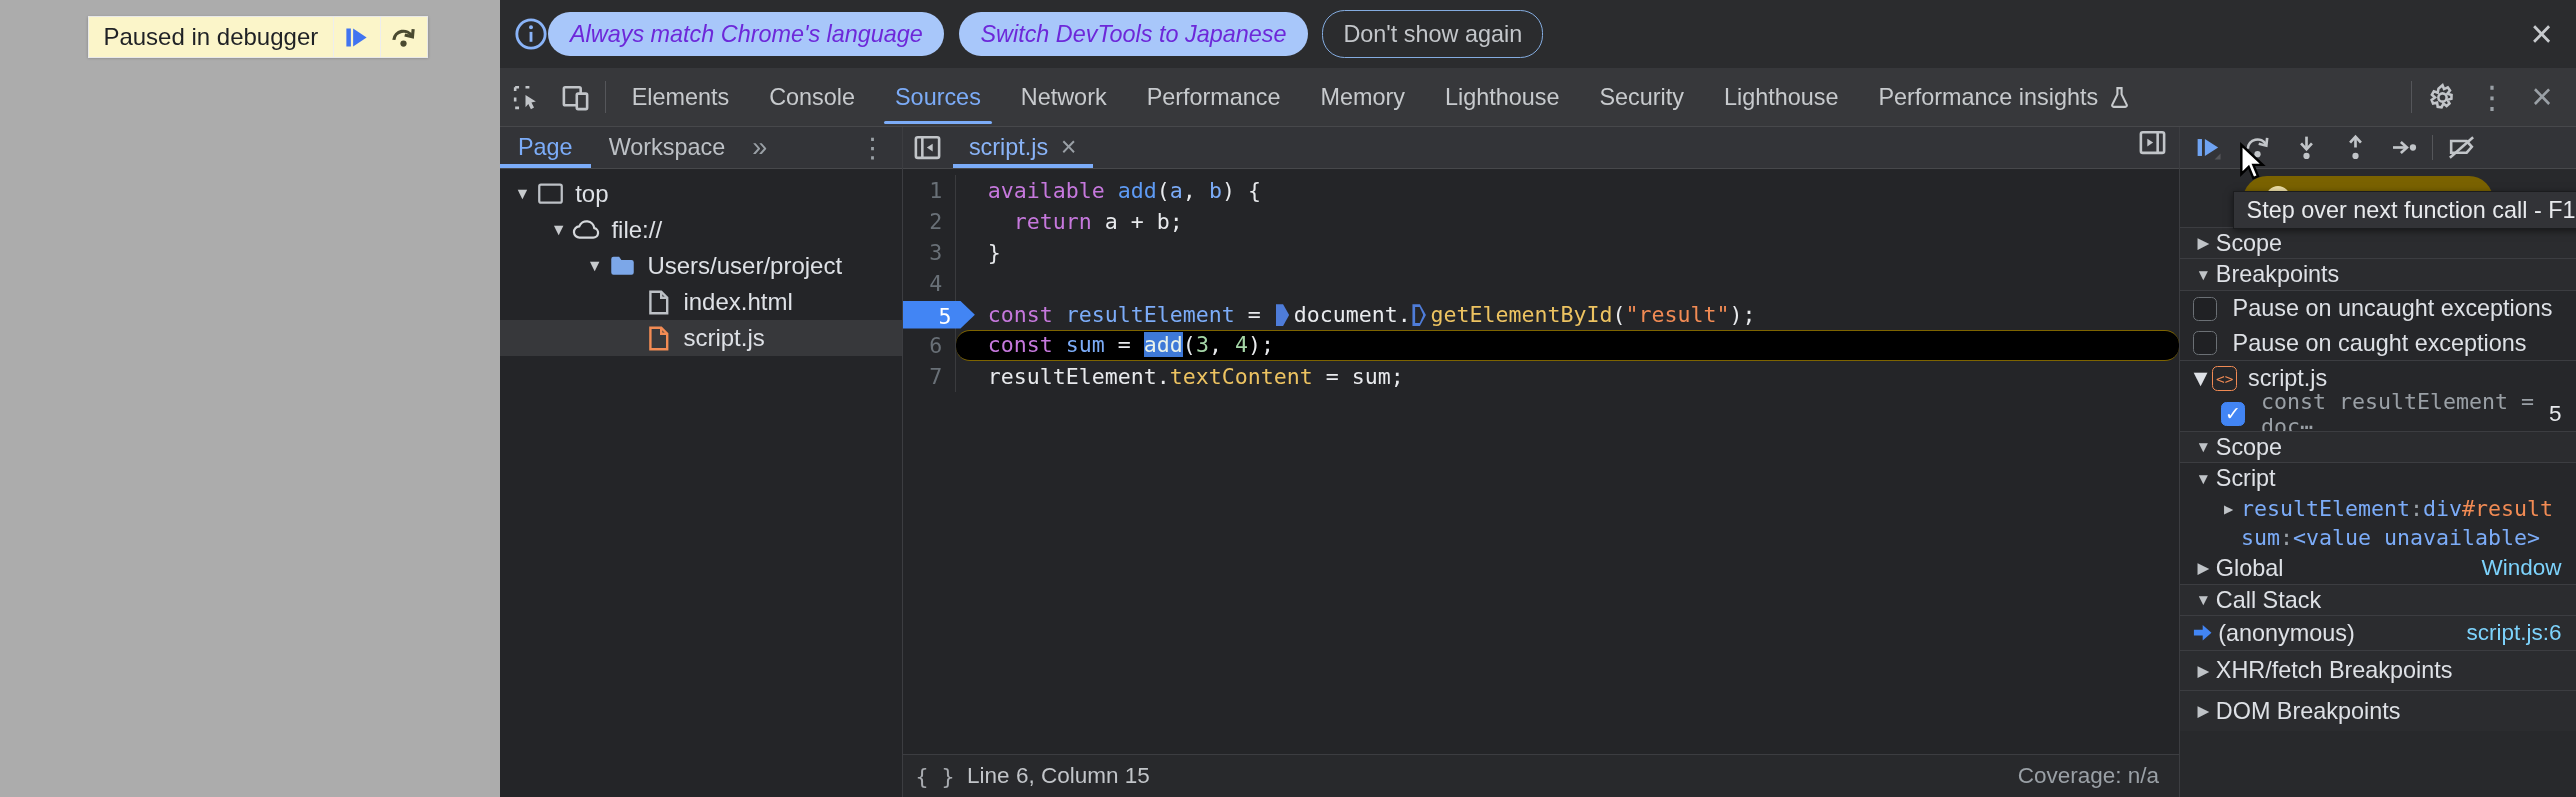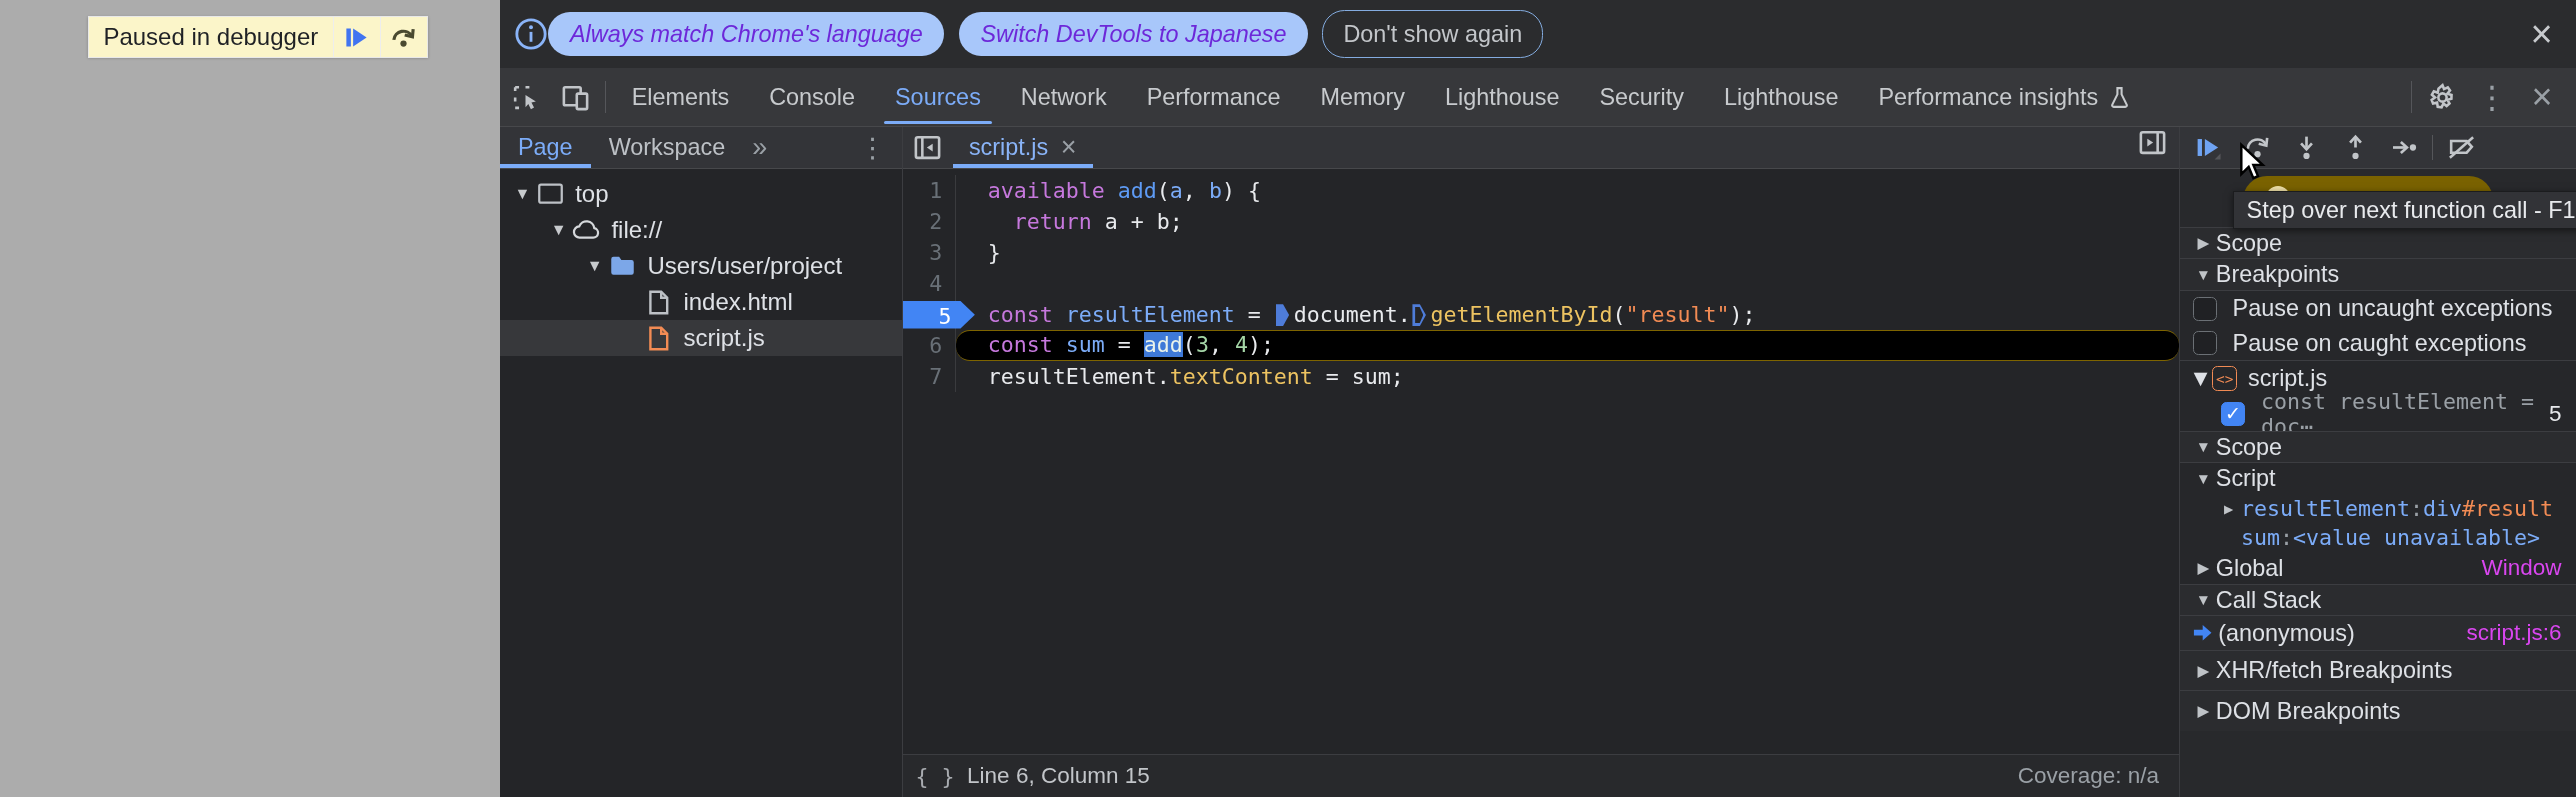--- a/index.html
+++ b/index.html
@@ -97,21 +97,21 @@
   .js-icon { width:25px; height:25px; border:1.8px solid #F28B54; border-radius:5.4px; color:#F28B54; font-size:14.4px;
     display:flex; align-items:center; justify-content:center; margin-right:10.8px; font-family:"DejaVu Sans Mono",monospace; }
   .bp-item { height:35px; padding-left:41px; background:#26272A; }
   .bp-snippet { color:#9AA0A6; font-size:21.6px; font-family:"DejaVu Sans Mono",monospace; }
   .bp-line-no { margin-left:auto; margin-right:14.4px; color:#E8EAED; font-size:22.5px; }
   .scope-sub { height:31px; padding-left:10.8px; background:#26272A; }
   .scope-var { height:29px; padding-left:36px; background:#26272A; font-family:"DejaVu Sans Mono",monospace; font-size:21.6px; }
   .scope-var .tri, .scope-sub .tri, .plain-row .tri { width:25px; font-size:15.3px; color:#BFC3C7; text-align:center; flex:0 0 auto; }
   .v-name { color:#7CACF8; } .v-punct { color:#9AA0A6; } .v-tag { color:#7CACF8; } .v-id { color:#F28B54; } .v-unavail { color:#7CACF8; }
   .plain-row { height:32px; padding-left:10.8px; background:#26272A; }
-  .row-right { margin-left:auto; margin-right:14.4px; color:#d946ef; font-size:22.5px; }
+  .row-right { margin-left:auto; margin-right:14.4px; color:#7dd3fc; font-size:22.5px; }
   .frame-row { height:35px; padding-left:7.2px; background:#2B2C2F; }
   .frame-arrow { width:31px; color:#4285F4; display:flex; justify-content:center; flex:0 0 auto; }
 
   
   .tooltip { position:absolute; left:2233px; top:191px; height:38px; width:361px; background:#323337; border:0.9px solid #1B1C1E;
     box-shadow:0 1.8px 7.2px rgba(0,0,0,.5); color:#E8EAED; font-size:23.4px; display:flex; align-items:center; padding:0 12.6px; white-space:nowrap; overflow:hidden; z-index:50; }
   .cursor { position:absolute; left:2236px; top:142px; z-index:60; }
   svg { display:block; }
 </style>
 </head>

